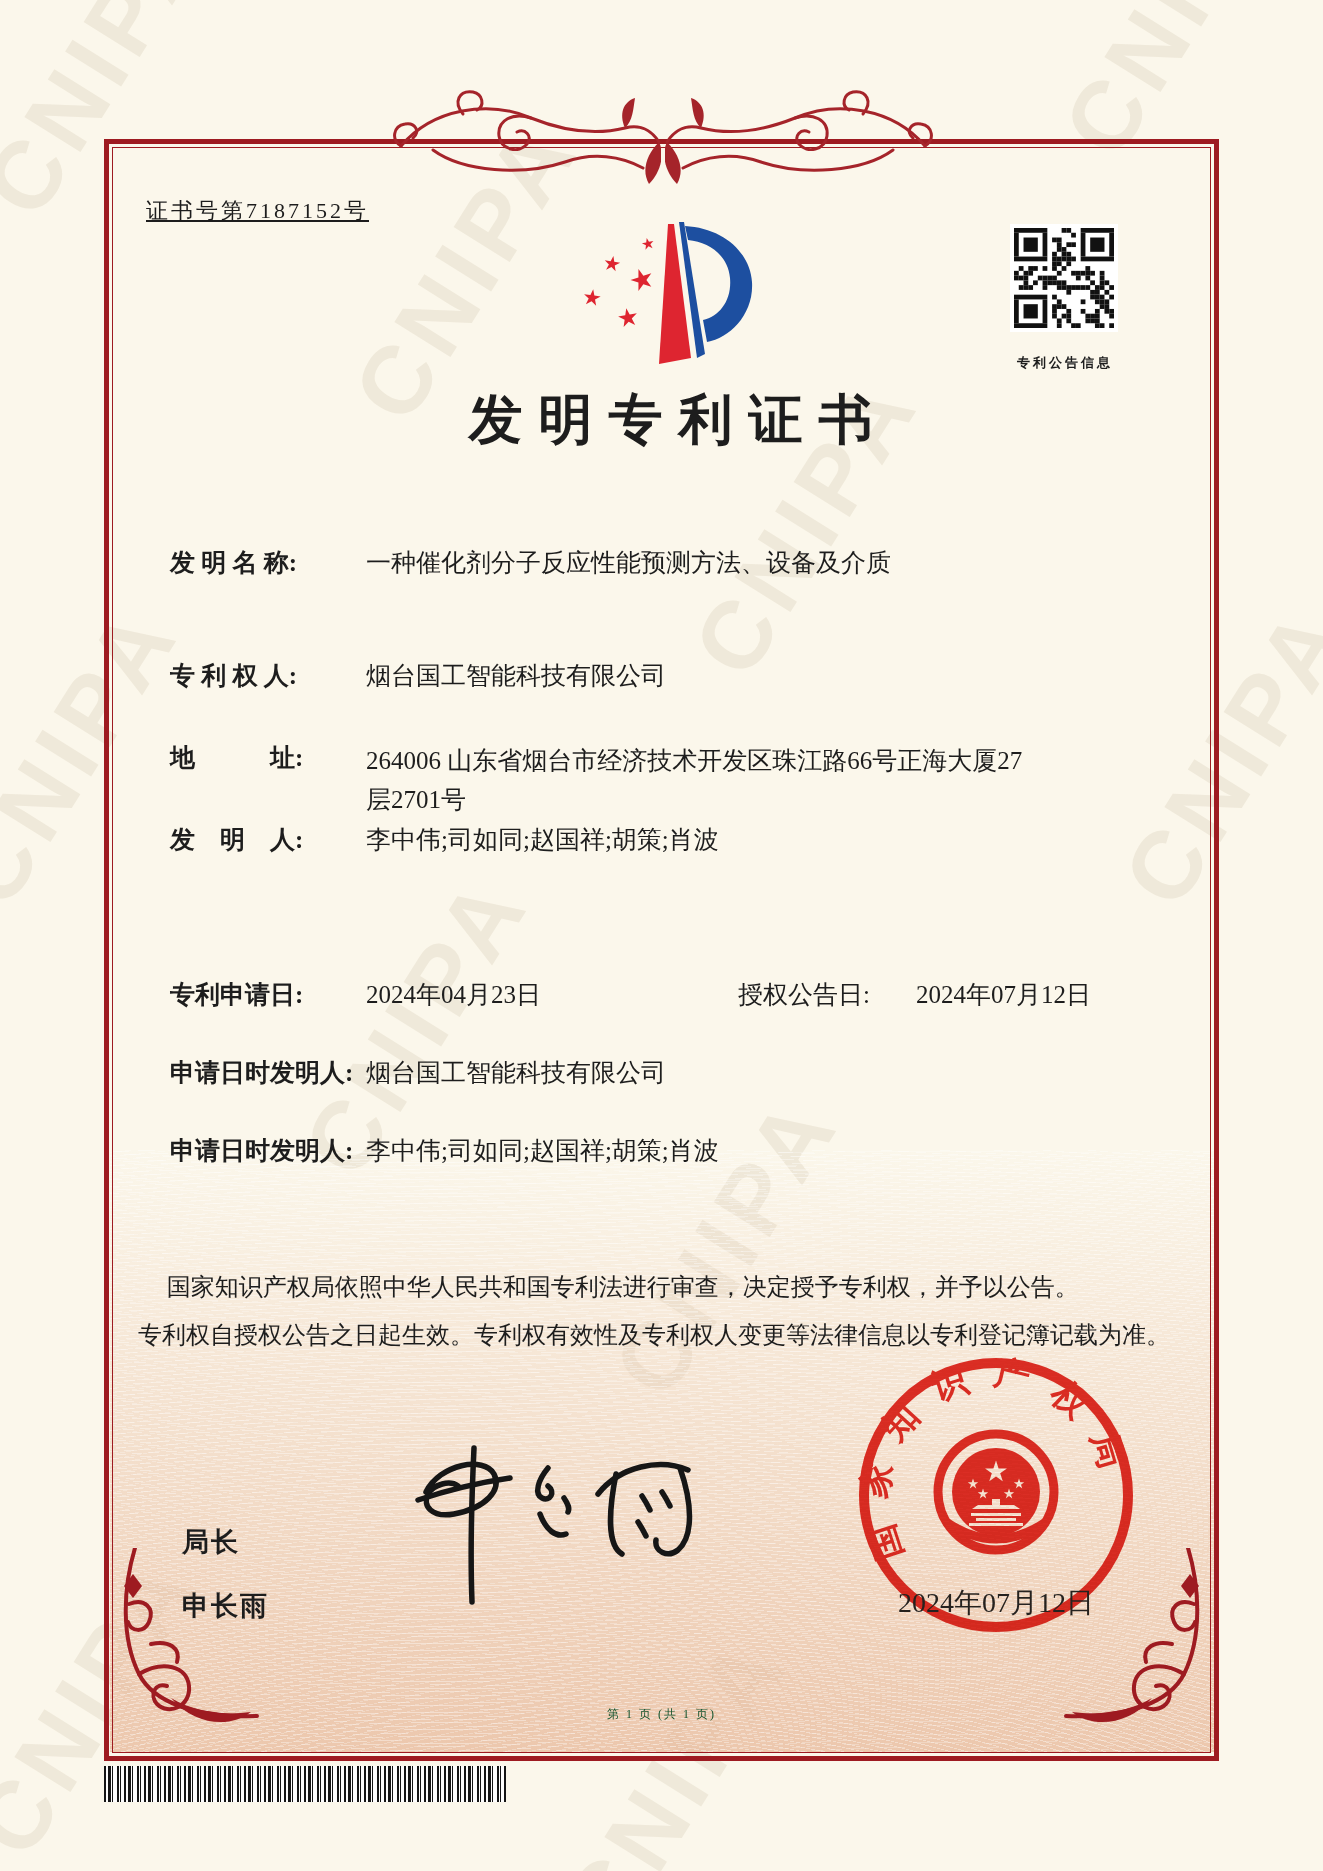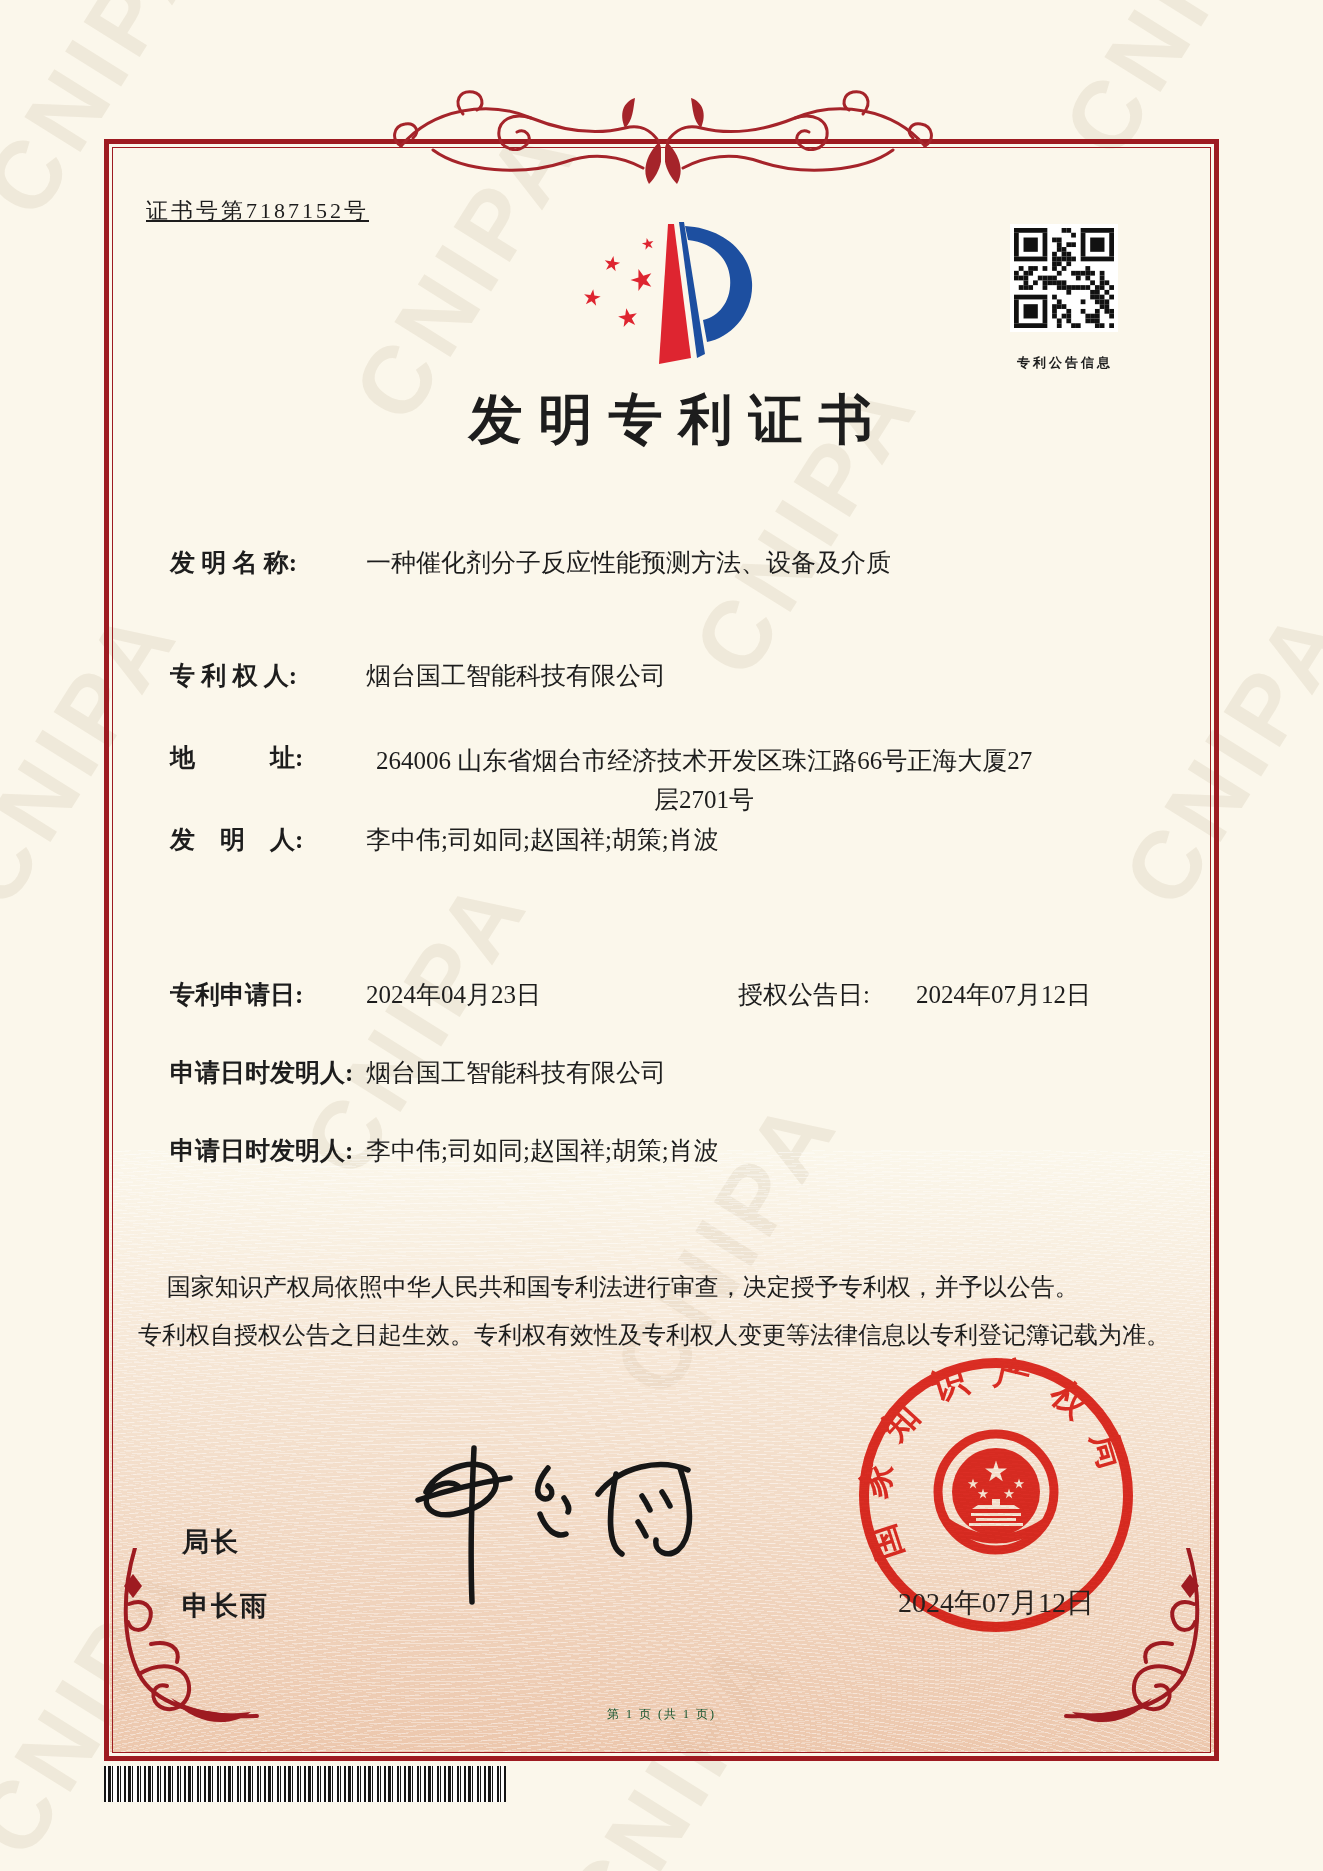--- a/index.html
+++ b/index.html
@@ -273,21 +273,21 @@
   <div class="abs title">发明专利证书</div>
 
   <div class="row" style="top:546px">
     <span class="flabel">发 明 名 称:</span>
     <span class="fvalue">一种催化剂分子反应性能预测方法、设备及介质</span>
   </div>
   <div class="row" style="top:659px">
     <span class="flabel">专 利 权 人:</span>
     <span class="fvalue">烟台国工智能科技有限公司</span>
   </div>
-  <div class="row" style="top:741px;height:82px;text-align:center;">
+  <div class="row" style="top:741px;height:82px;">
     <span class="flabel">地　　　址:</span>
     <span class="fvalue addrvalue">264006 山东省烟台市经济技术开发区珠江路66号正海大厦27层2701号</span>
   </div>
   <div class="row" style="top:823px">
     <span class="flabel">发　明　人:</span>
     <span class="fvalue">李中伟;司如同;赵国祥;胡策;肖波</span>
   </div>
   <div class="row" style="top:978px">
     <span class="flabel">专利申请日:</span>
     <span class="fvalue">2024年04月23日</span>

